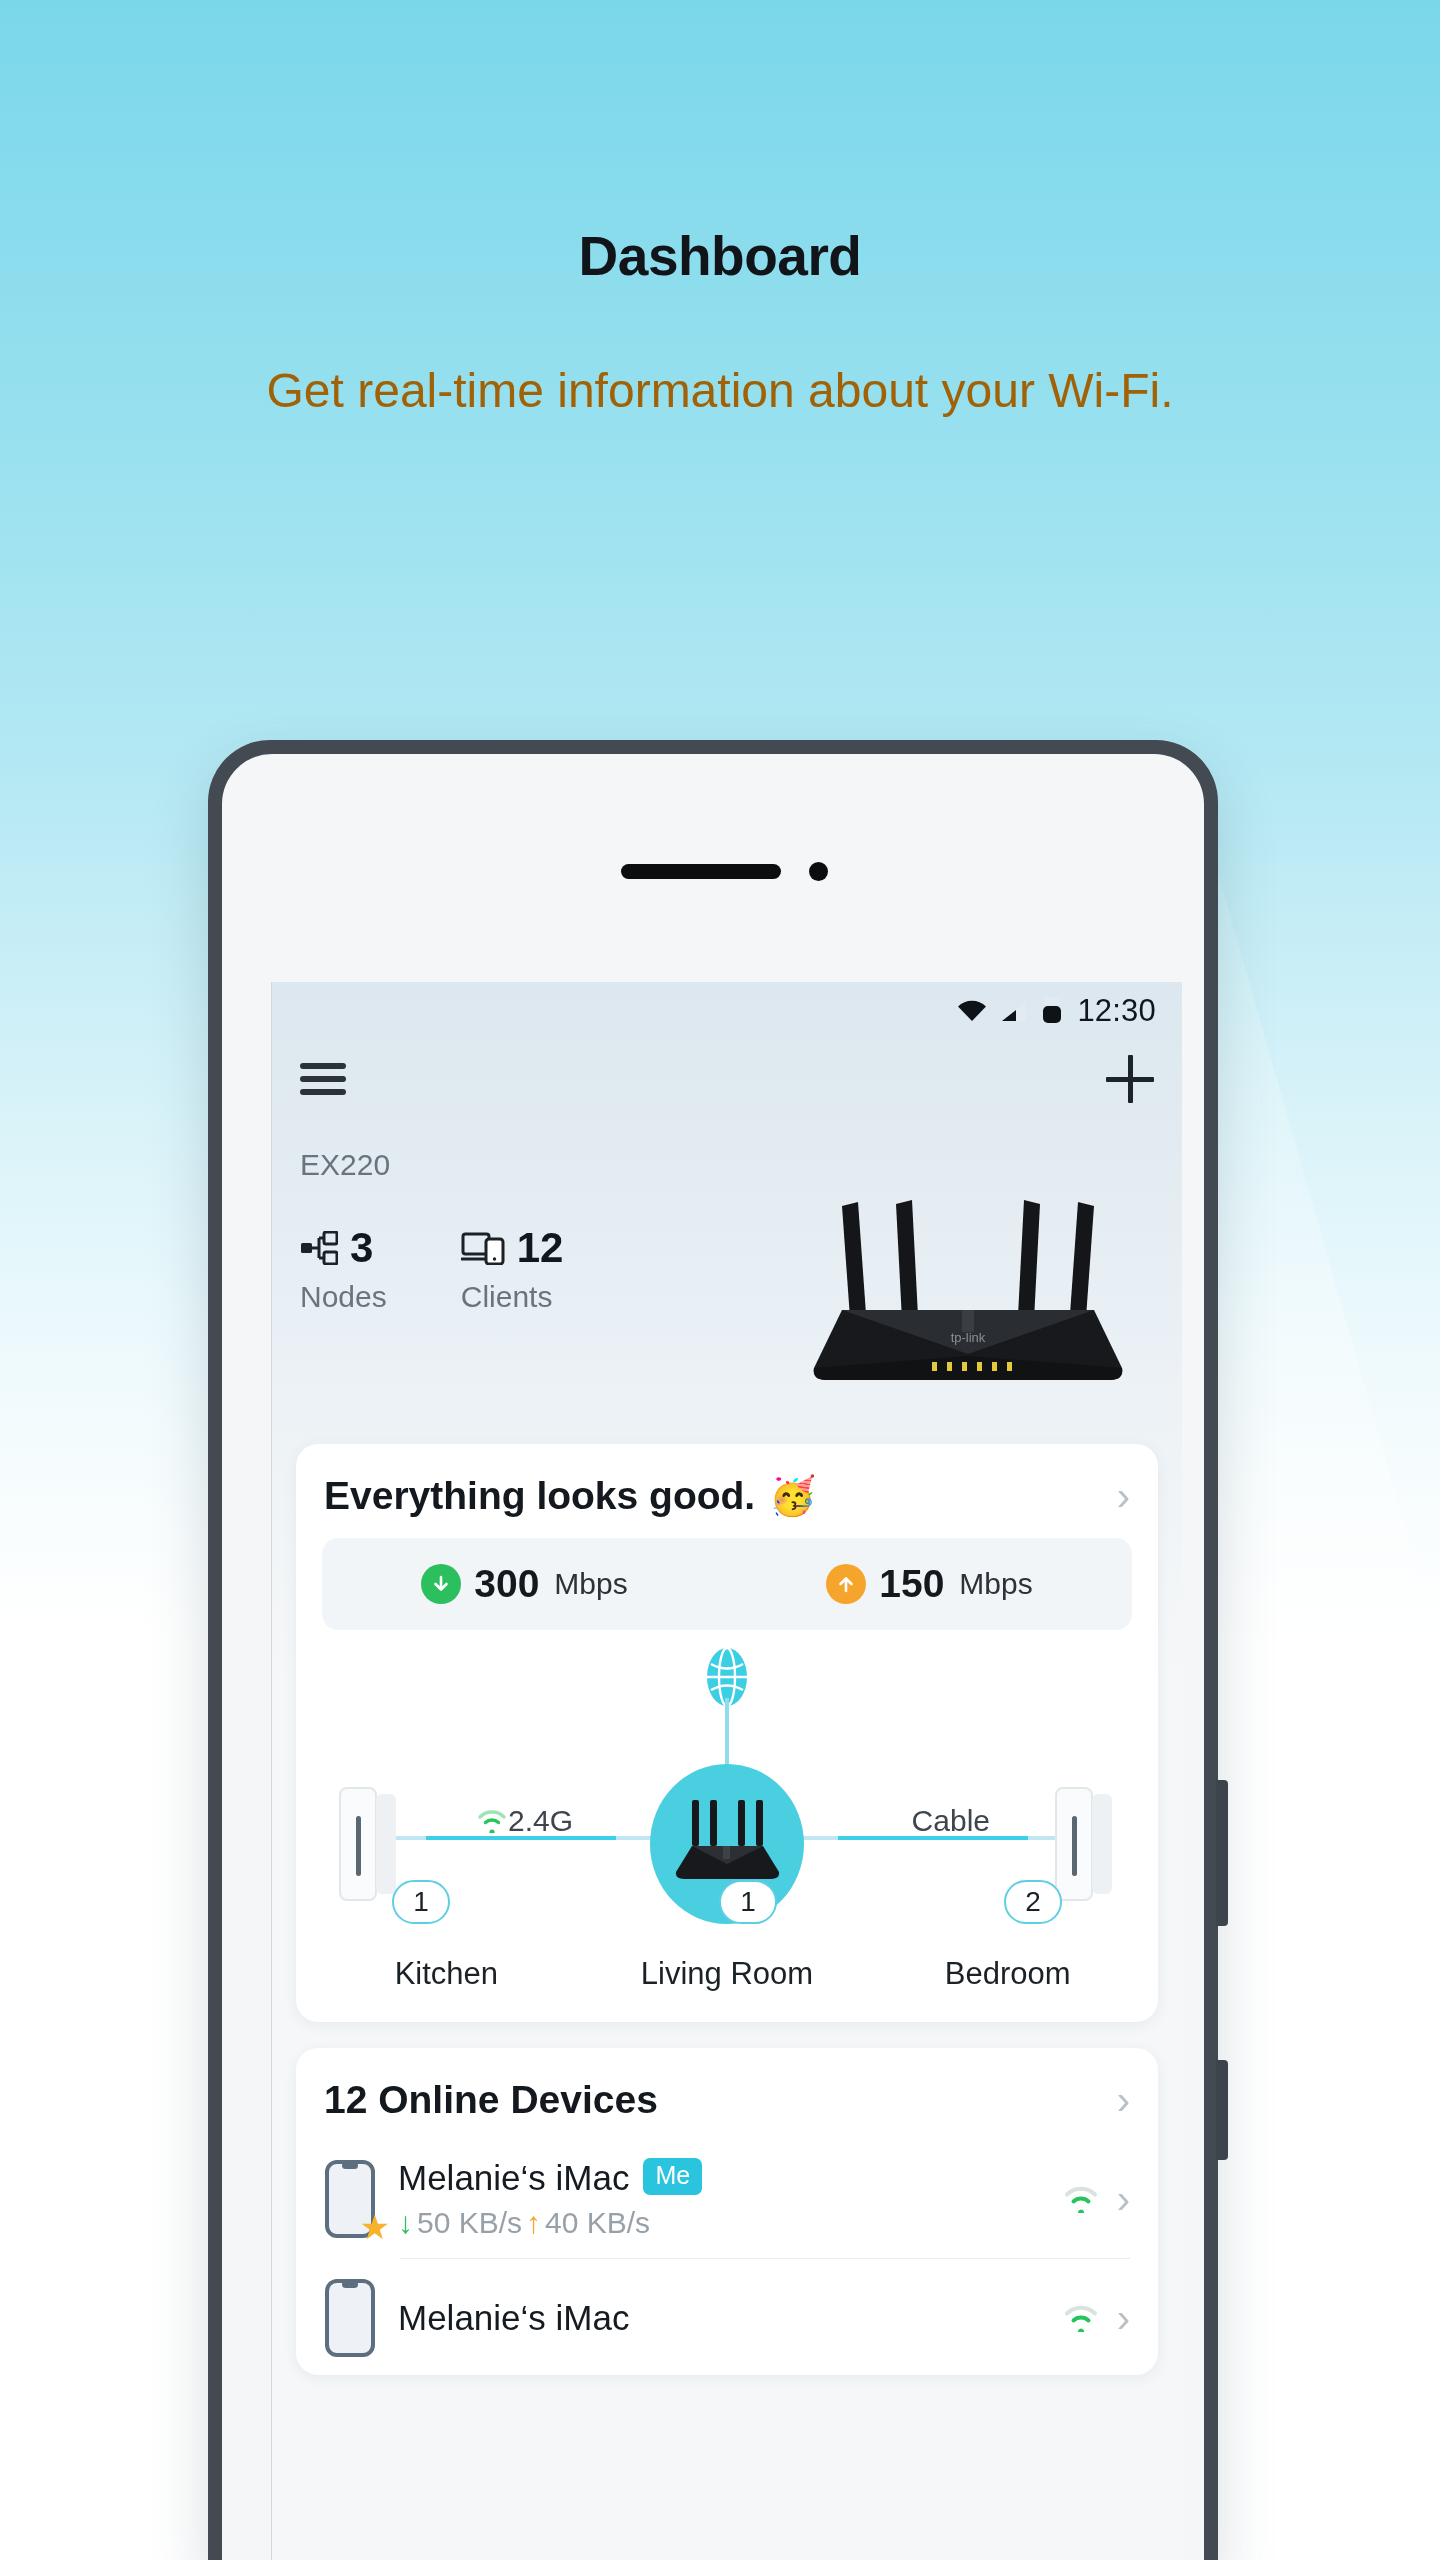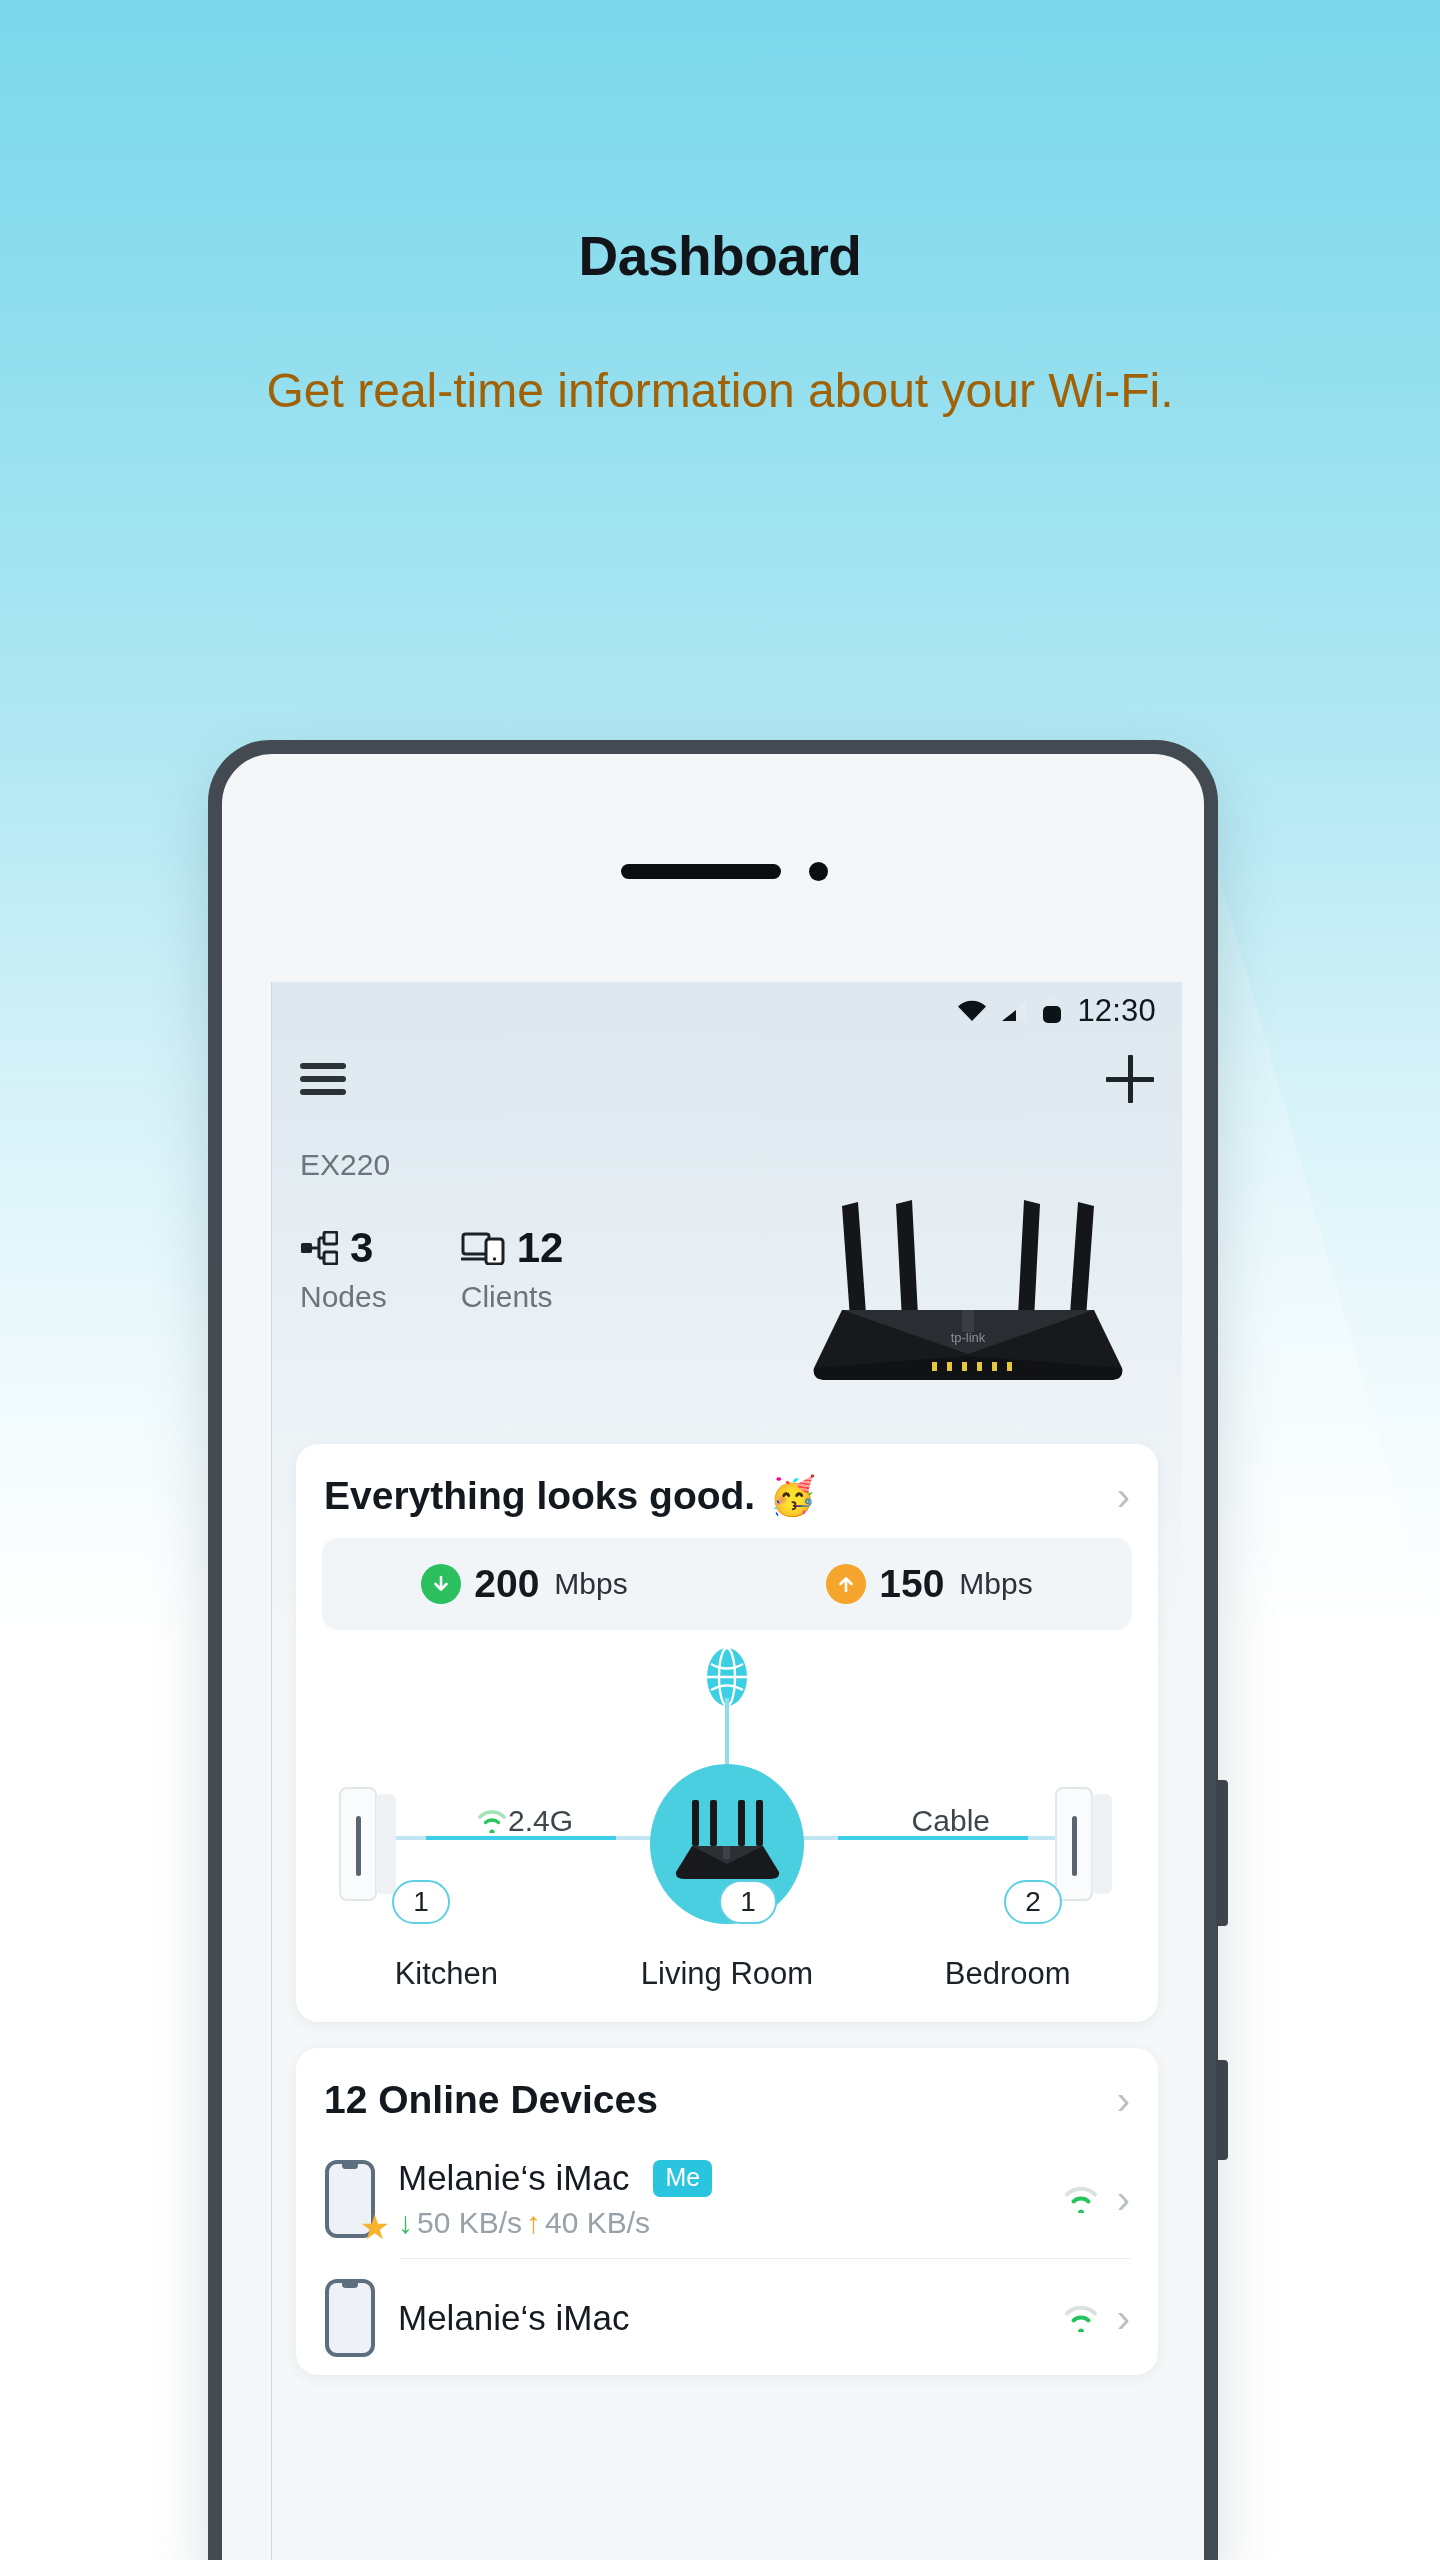--- a/index.html
+++ b/index.html
@@ -192,21 +192,21 @@
   .names{ display:flex; margin-top:-20px; padding:0 10px 30px; }
   .name{ flex:1; text-align:center; font-size:31px; color:#1b2227; }
 
   
   .dev-row{
     display:flex; align-items:center; gap:22px; padding:20px 28px 18px;
   }
   .dev-icon{ position:relative; width:52px; height:78px; flex:none; }
   .star{ position:absolute; right:-14px; bottom:-6px; font-size:34px; color:#f7b32b; line-height:1; }
   .dev-body{ flex:1; min-width:0; }
-  .dev-name-row{ display:flex; align-items:center; gap:24px; }
+  .dev-name-row{ display:flex; align-items:flex-start; gap:14px; }
   .dev-name{ font-size:35px; color:#151b20; white-space:nowrap; }
   .me-badge{
     background:#2bc4de; color:#fff; font-size:25px;
     border-radius:7px; padding:3px 12px 5px;
   }
   .dev-speed{ margin-top:8px; font-size:30px; color:#98a1a8; display:flex; gap:4px; align-items:center;}
   .arr-dn{ color:#2bbf5e; }
   .arr-up{ color:#f5a52b; }
   .dev-right{ display:flex; align-items:center; gap:18px; flex:none; }
   .divider{ height:1px; background:#e9edf0; margin:0 28px 0 104px; }
@@ -319,21 +319,21 @@
           <span class="chev">›</span>
         </div>
 
         <div class="speeds">
           <div class="speed">
             <span class="dot dl">
               <svg width="22" height="22" viewBox="0 0 22 22">
                   <path d="M11 4 V16 M5.5 11 L11 16.5 L16.5 11" stroke="#fff" stroke-width="2.6" fill="none" stroke-linecap="round" stroke-linejoin="round"></path>
                 </svg>
             </span>
-            <span class="spd-val">200</span>
+            <span class="spd-val">300</span>
             <span class="spd-unit">Mbps</span>
           </div>
           <div class="speed">
             <span class="dot ul">
               <svg width="22" height="22" viewBox="0 0 22 22">
                   <path d="M11 18 V6 M5.5 11 L11 5.5 L16.5 11" stroke="#fff" stroke-width="2.6" fill="none" stroke-linecap="round" stroke-linejoin="round"></path>
                 </svg>
             </span>
             <span class="spd-val">150</span>
             <span class="spd-unit">Mbps</span>

